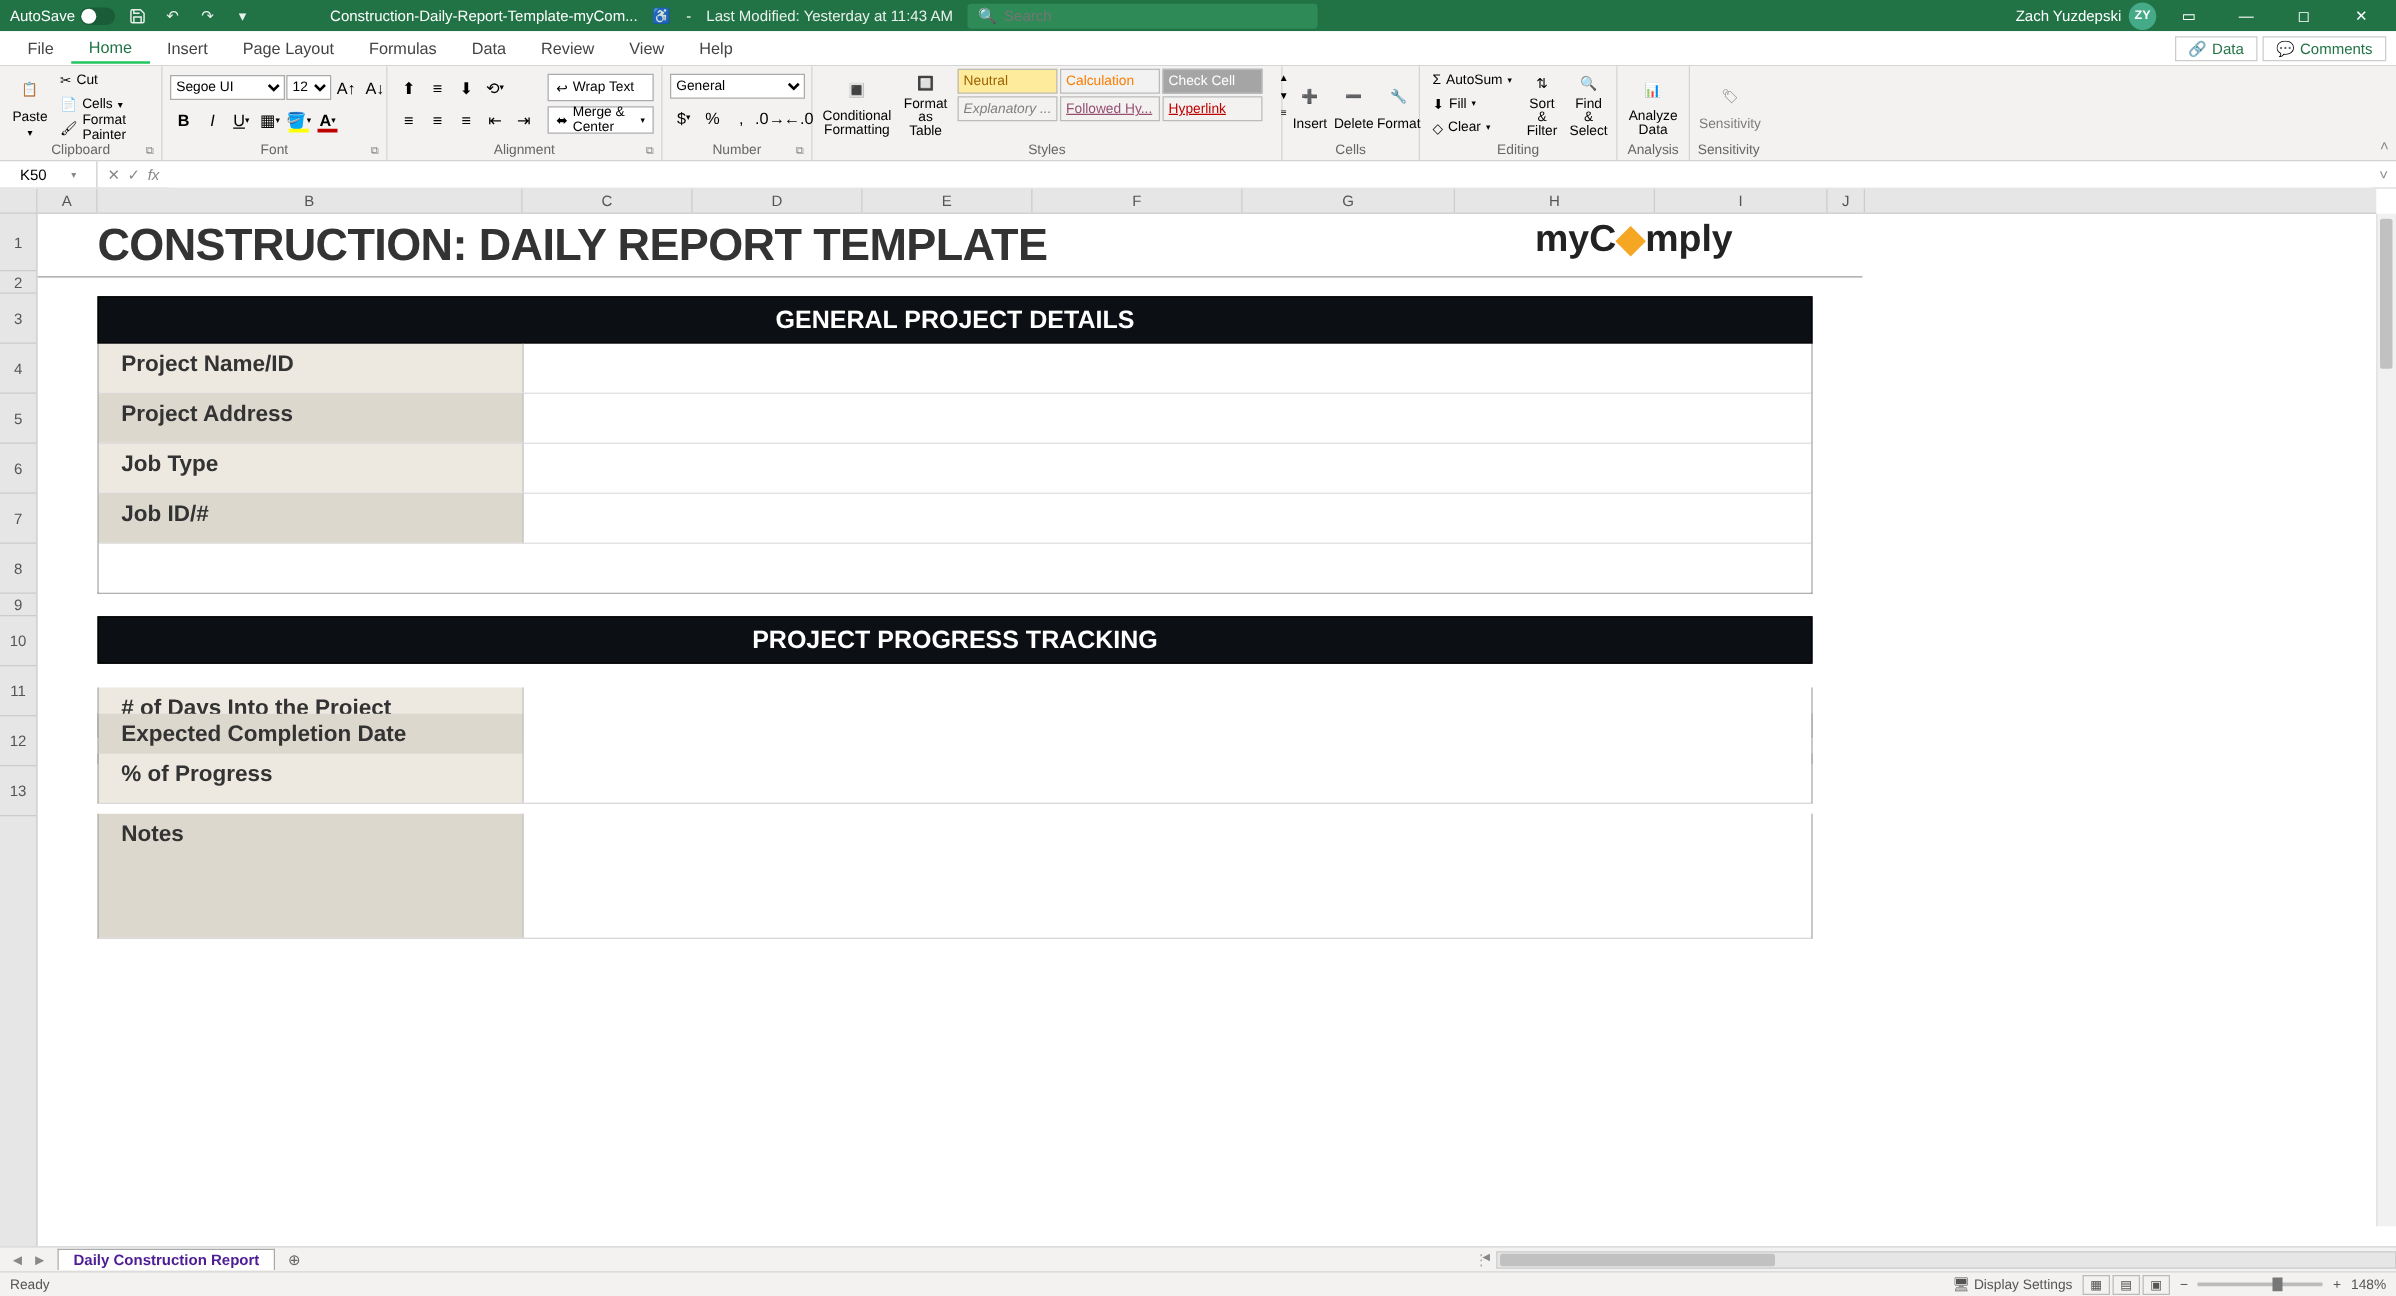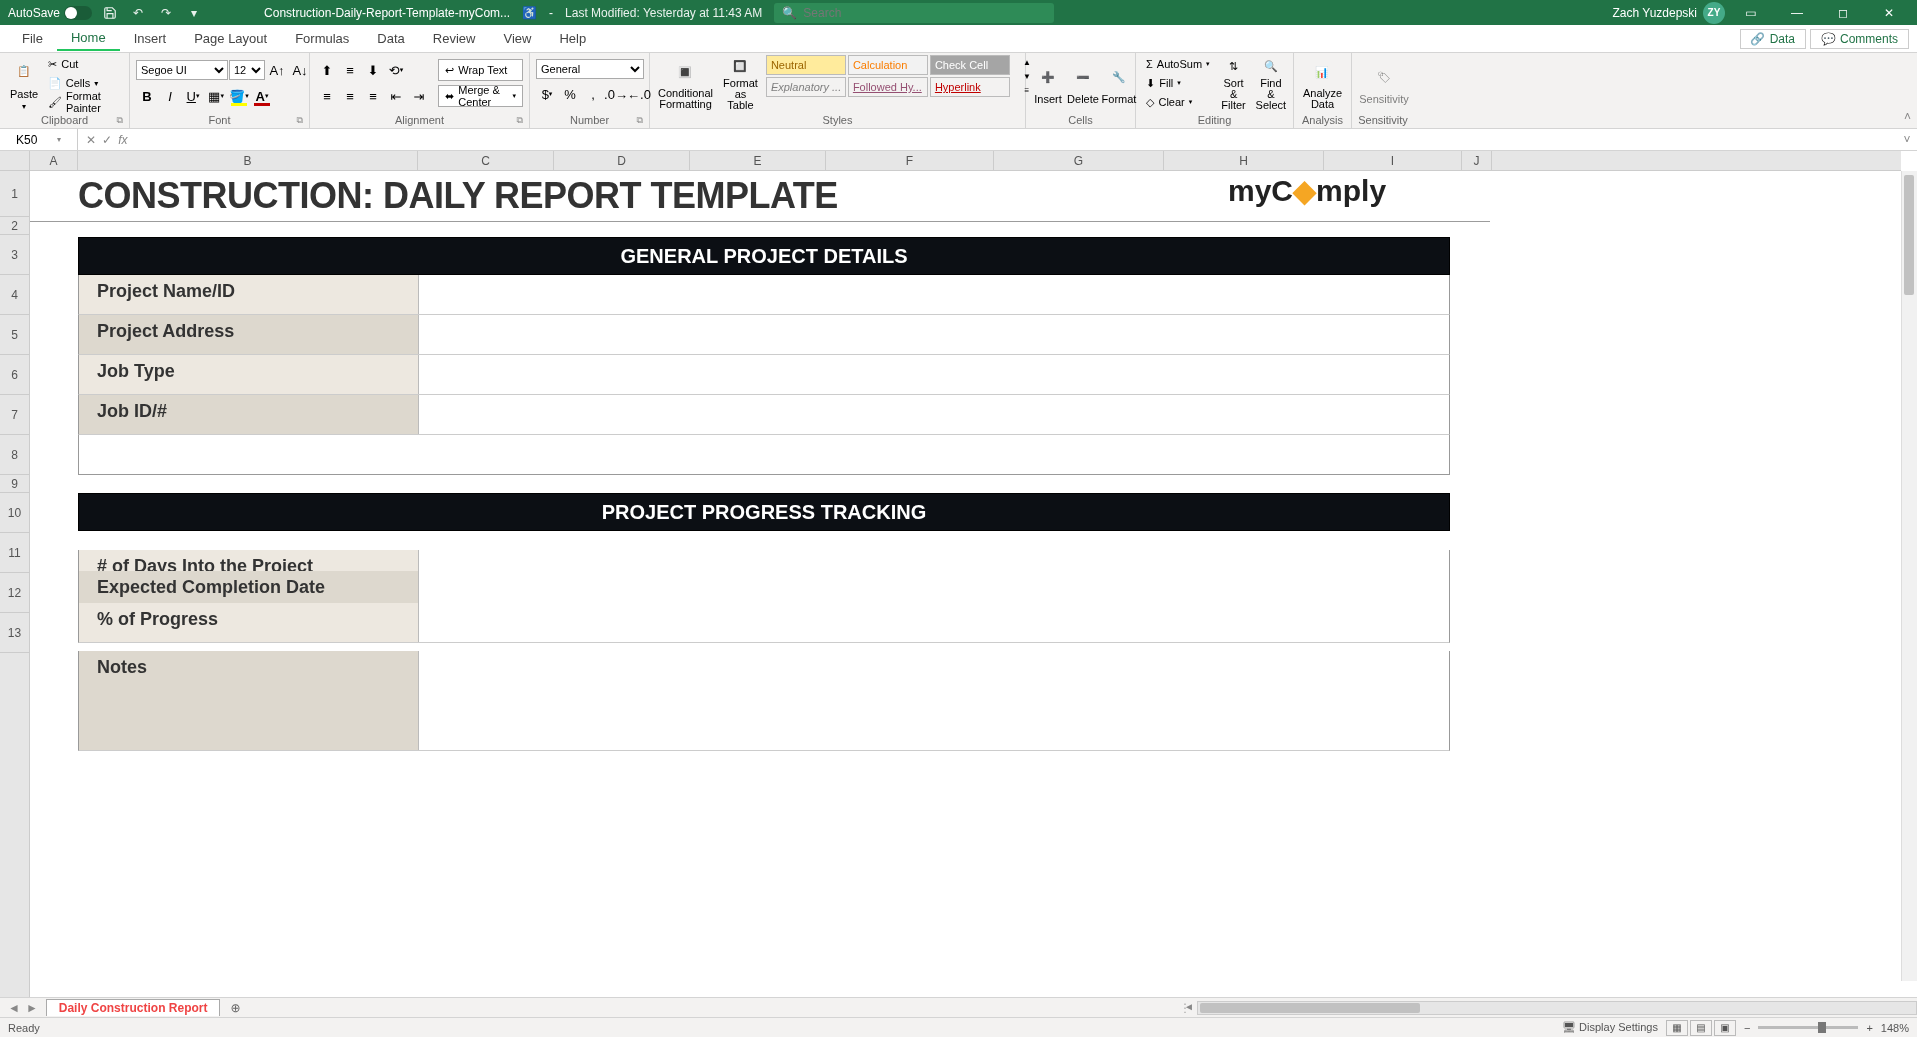--- a/index.html
+++ b/index.html
@@ -71,21 +71,21 @@
 .field-row { position: absolute; display: flex; border-left: 1px solid #999; border-right: 1px solid #999; border-bottom: 1px solid #ccc; }
 .field-row.last { border-bottom: 1px solid #999; }
 .field-label { width: 340px; background: #ddd8ce; padding: 6px 18px; font-size: 18px; font-weight: 700; color: #333; border-right: 1px solid #bbb; }
 .field-value { flex: 1; background: #fff; }
 .hr-line { position: absolute; height: 0; border-top: 1px solid #9c9c9c; }
 
 
 .sheet-tabs { position: absolute; left: 0; right: 0; bottom: 20px; height: 20px; background: #f3f2f1; border-top: 1px solid #d4d4d4; display: flex; align-items: center; }
 .sheet-nav { display: flex; padding: 0 8px; gap: 6px; color: #888; }
 .sheet-nav span { cursor: pointer; }
-.sheet-tab { background: #fff; border: 1px solid #aaa; border-bottom: none; padding: 1px 12px; font-size: 12px; font-weight: 600; color: #ef4444; cursor: pointer; }
+.sheet-tab { background: #fff; border: 1px solid #aaa; border-bottom: none; padding: 1px 12px; font-size: 12px; font-weight: 600; color: #4c1d95; cursor: pointer; }
 .sheet-add { padding: 0 10px; cursor: pointer; color: #666; }
 .sheet-split { margin-left: auto; display: flex; align-items: center; }
 .hscroll { width: 720px; height: 14px; background: #e6e6e6; border: 1px solid #ccc; position: relative; }
 .hscroll-thumb { position: absolute; left: 2px; top: 1px; height: 10px; width: 220px; background: #c1c1c1; border-radius: 2px; }
 
 
 .statusbar { position: absolute; left: 0; right: 0; bottom: 0; height: 20px; background: #f3f2f1; border-top: 1px solid #d4d4d4; display: flex; align-items: center; padding: 0 8px; font-size: 11px; color: #555; }
 .statusbar-right { margin-left: auto; display: flex; align-items: center; gap: 8px; }
 .view-btns { display: flex; gap: 2px; }
 .view-btn { width: 22px; height: 16px; border: 1px solid #bbb; display: flex; align-items: center; justify-content: center; cursor: pointer; font-size: 10px; }

